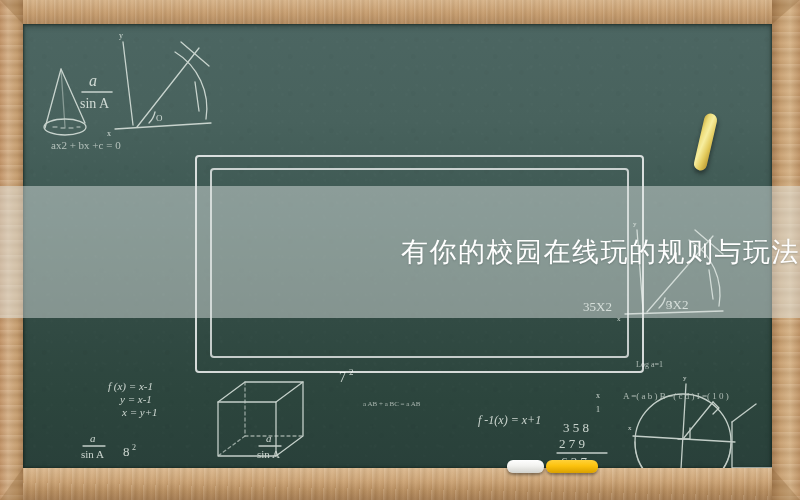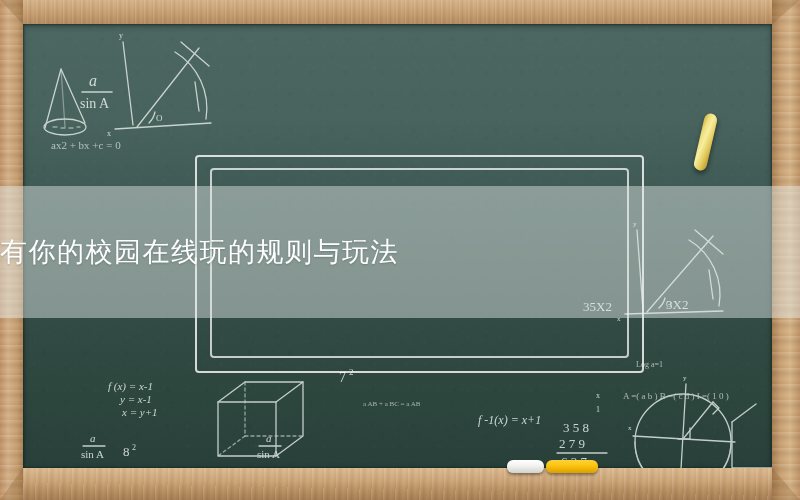--- a/index.html
+++ b/index.html
@@ -157,21 +157,21 @@
   
   .title-band {
     position: absolute;
     left: 0;
     right: 0;
     top: 186px;
     height: 132px;
     background: rgba(226,232,230,0.47);
     display: flex;
     align-items: center;
-    justify-content: flex-start;
+    justify-content: flex-end;
     z-index: 5;
   }
   .title-text {
     color: #ffffff;
     font-size: 27px;
     letter-spacing: 1.5px;
     font-weight: 400;
     text-align: center;
     white-space: nowrap;
     text-shadow: 0 1px 2px rgba(60,75,70,0.35);

